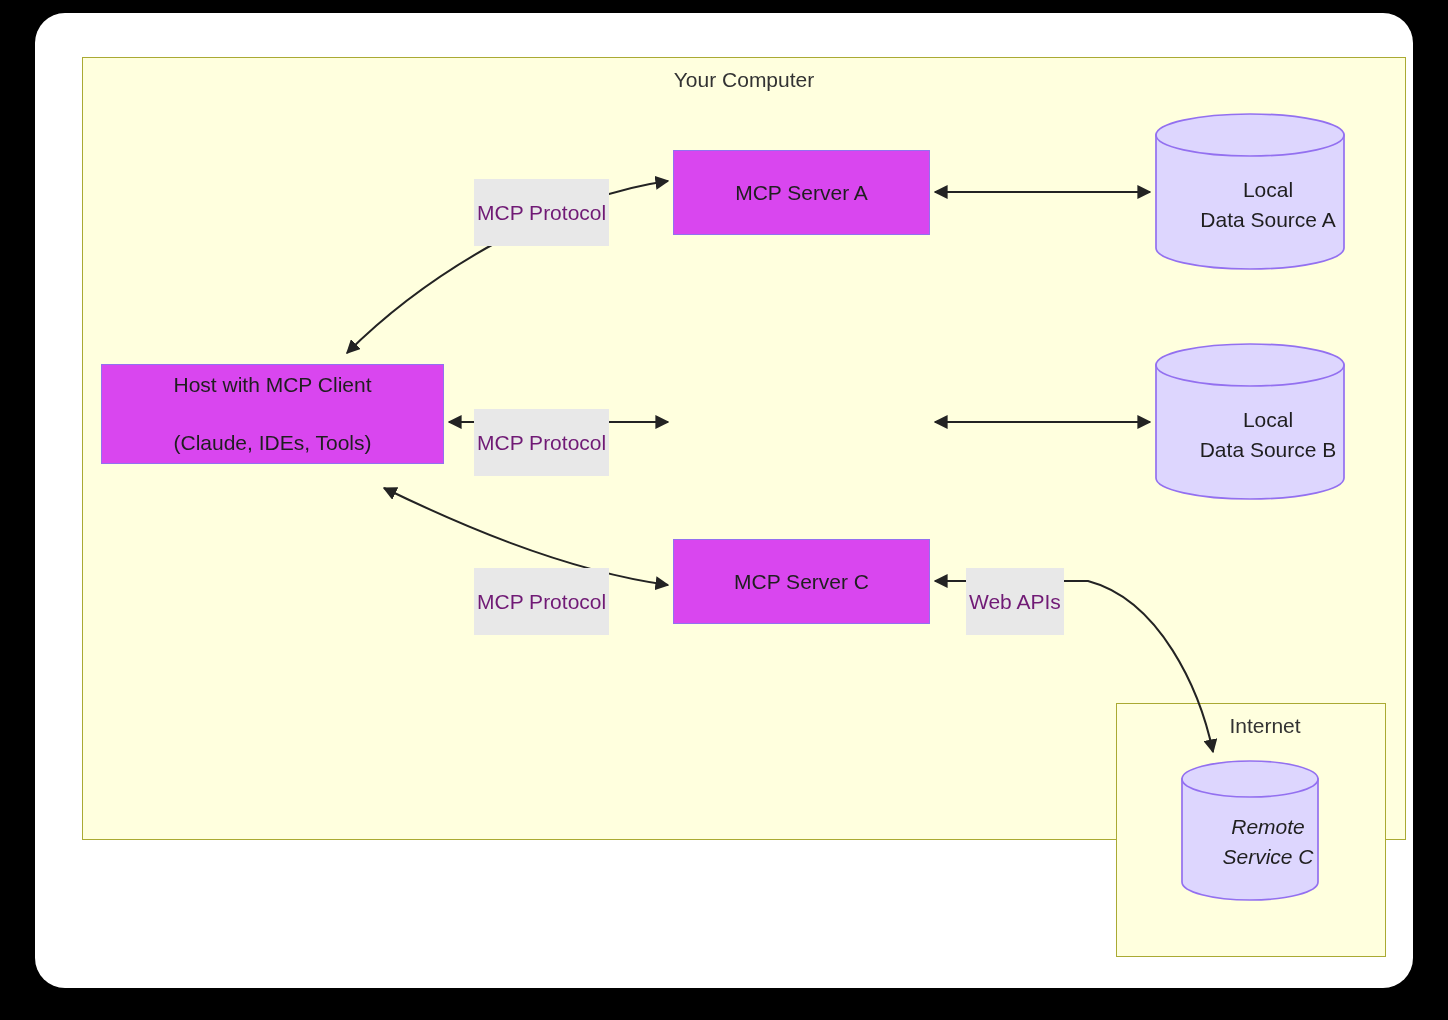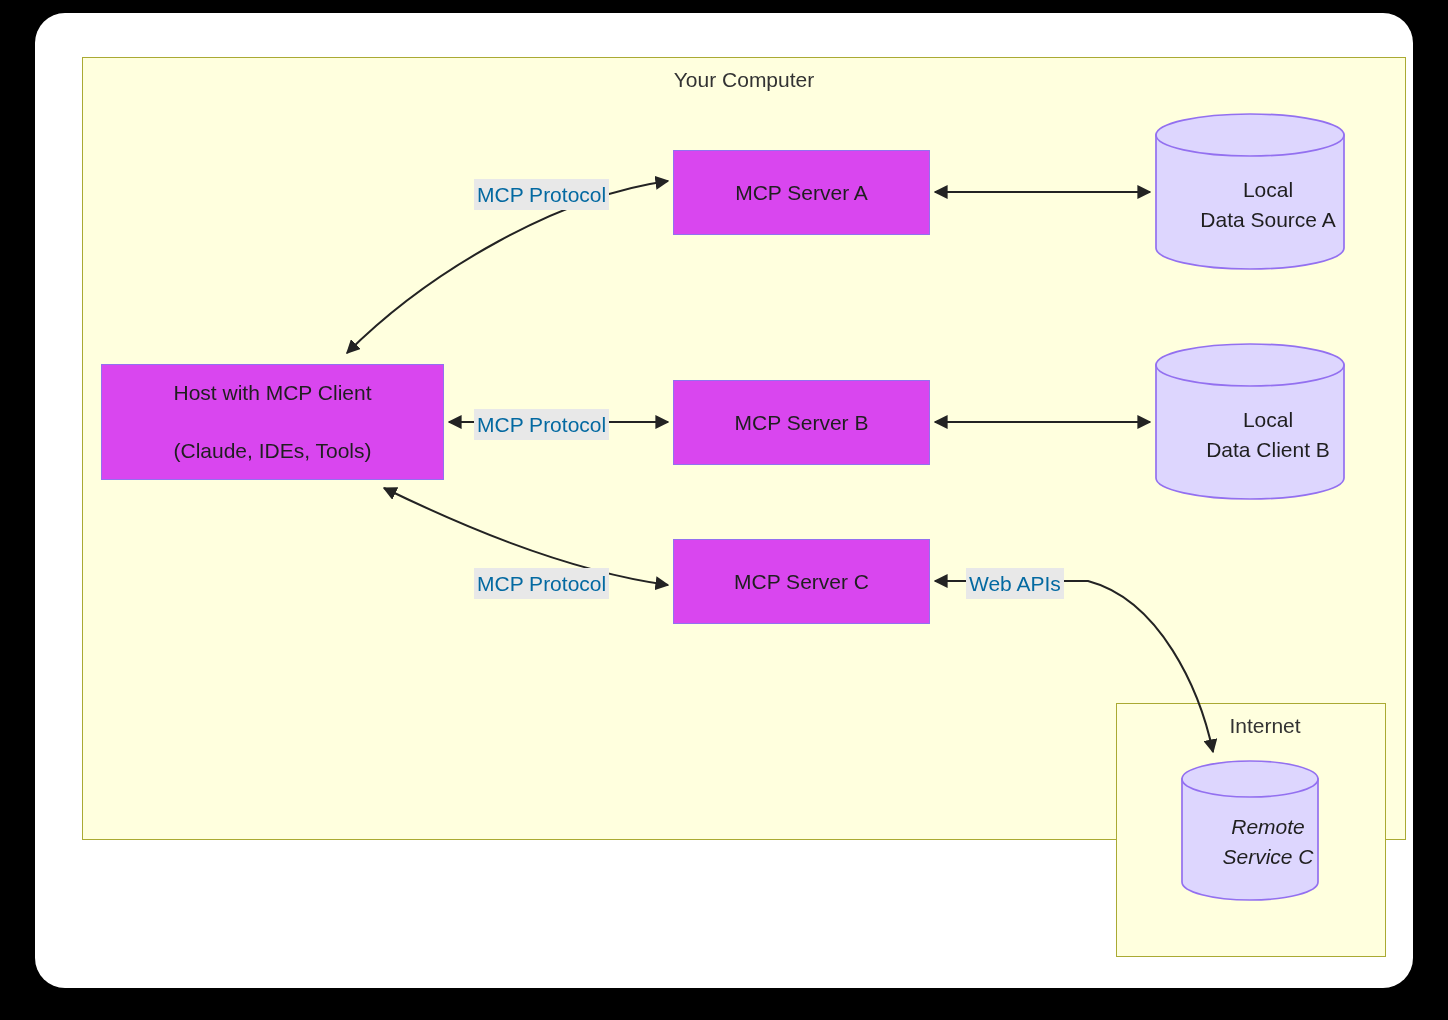--- a/index.html
+++ b/index.html
@@ -65,21 +65,21 @@
     display: flex;
     flex-direction: column;
     align-items: center;
     justify-content: center;
     color: #1f1f1f;
     font-size: 21px;
     line-height: 1.42;
     text-align: center;
     font-family: "Liberation Sans", sans-serif;
   }
-  #node-host      { left: 101px; top: 364px; width: 343px; height: 116px; gap: 28px; }
+  #node-host      { left: 101px; top: 364px; width: 343px; height: 100px; gap: 28px; }
   #node-server-a  { left: 673px; top: 150px; width: 257px; height: 85px; }
   #node-server-b  { left: 673px; top: 380px; width: 257px; height: 85px; }
   #node-server-c  { left: 673px; top: 539px; width: 257px; height: 85px; }
 
   .cyl {
     position: absolute;
   }
   .cyl svg { display: block; overflow: visible; }
   .cyl-label {
     position: absolute;
@@ -95,24 +95,24 @@
   #cyl-ds-a { left: 1155px; top: 113px; width: 190px; height: 157px; }
   #cyl-ds-a .cyl-label { top: 62px; }
   #cyl-ds-b { left: 1155px; top: 343px; width: 190px; height: 157px; }
   #cyl-ds-b .cyl-label { top: 62px; }
   #cyl-remote-c { left: 1181px; top: 760px; width: 138px; height: 141px; }
   #cyl-remote-c .cyl-label { top: 52px; font-style: italic; }
 
   .edge-label {
     position: absolute;
     background: #e8e8e8;
-    color: #0369a1;
+    color: #701a75;
     font-size: 21px;
     line-height: 1.3;
-    padding: 2px 3px;
+    padding: 20px 3px;
     white-space: nowrap;
     font-family: "Liberation Sans", sans-serif;
   }
   #lbl-mcp-a   { left: 474px; top: 179px; }
   #lbl-mcp-b   { left: 474px; top: 409px; }
   #lbl-mcp-c   { left: 474px; top: 568px; }
   #lbl-web-api { left: 966px; top: 568px; }
 
   svg.edges {
     position: absolute;
@@ -168,23 +168,20 @@
 
   <div class="node-box" id="node-host">
     <span>Host with MCP Client</span>
     <span>(Claude, IDEs, Tools)</span>
   </div>
 
   <div class="node-box" id="node-server-a">
     <span>MCP Server A</span>
   </div>
 
-  <div class="node-box" id="node-server-b">
-    <span>MCP Server B</span>
-  </div>
 
   <div class="node-box" id="node-server-c">
     <span>MCP Server C</span>
   </div>
 
   <div class="cyl" id="cyl-ds-a">
     <svg width="190" height="157" viewBox="0 0 190 157">
       <path d="M 1 22 L 1 135 A 94 21 0 0 0 189 135 L 189 22 Z" fill="#ddd6fe" stroke="#9370f0" stroke-width="1.7"></path>
       <ellipse cx="95" cy="22" rx="94" ry="21" fill="#ddd6fe" stroke="#9370f0" stroke-width="1.7"></ellipse>
     </svg>
@@ -194,21 +191,21 @@
     </div>
   </div>
 
   <div class="cyl" id="cyl-ds-b">
     <svg width="190" height="157" viewBox="0 0 190 157">
       <path d="M 1 22 L 1 135 A 94 21 0 0 0 189 135 L 189 22 Z" fill="#ddd6fe" stroke="#9370f0" stroke-width="1.7"></path>
       <ellipse cx="95" cy="22" rx="94" ry="21" fill="#ddd6fe" stroke="#9370f0" stroke-width="1.7"></ellipse>
     </svg>
     <div class="cyl-label">
       <div>Local</div>
-      <div>Data Client B</div>
+      <div>Data Source B</div>
     </div>
   </div>
 
   <div class="cyl" id="cyl-remote-c">
     <svg width="138" height="141" viewBox="0 0 138 141">
       <path d="M 1 19 L 1 122 A 68 18 0 0 0 137 122 L 137 19 Z" fill="#ddd6fe" stroke="#9370f0" stroke-width="1.7"></path>
       <ellipse cx="69" cy="19" rx="68" ry="18" fill="#ddd6fe" stroke="#9370f0" stroke-width="1.7"></ellipse>
     </svg>
     <div class="cyl-label">
       <div>Remote</div>

